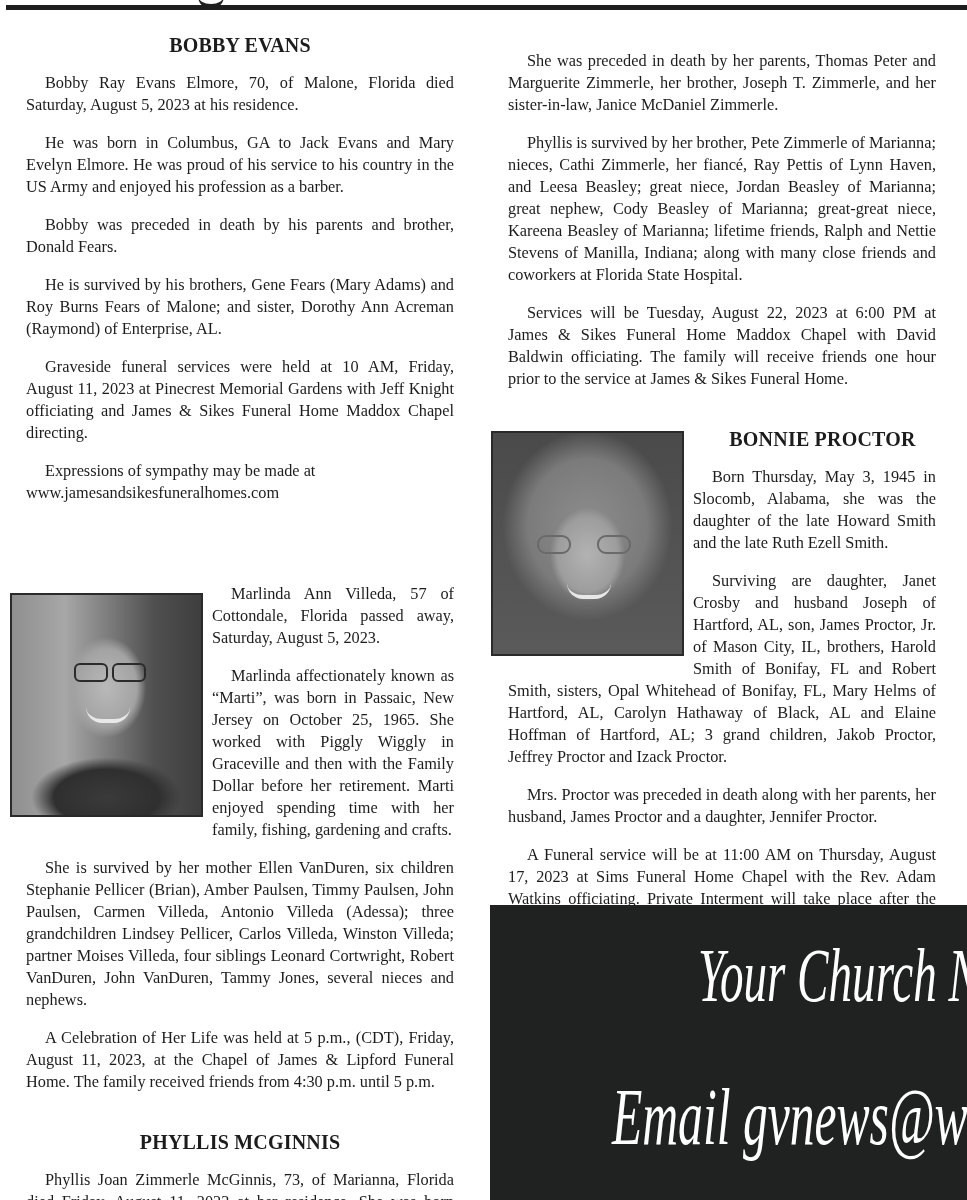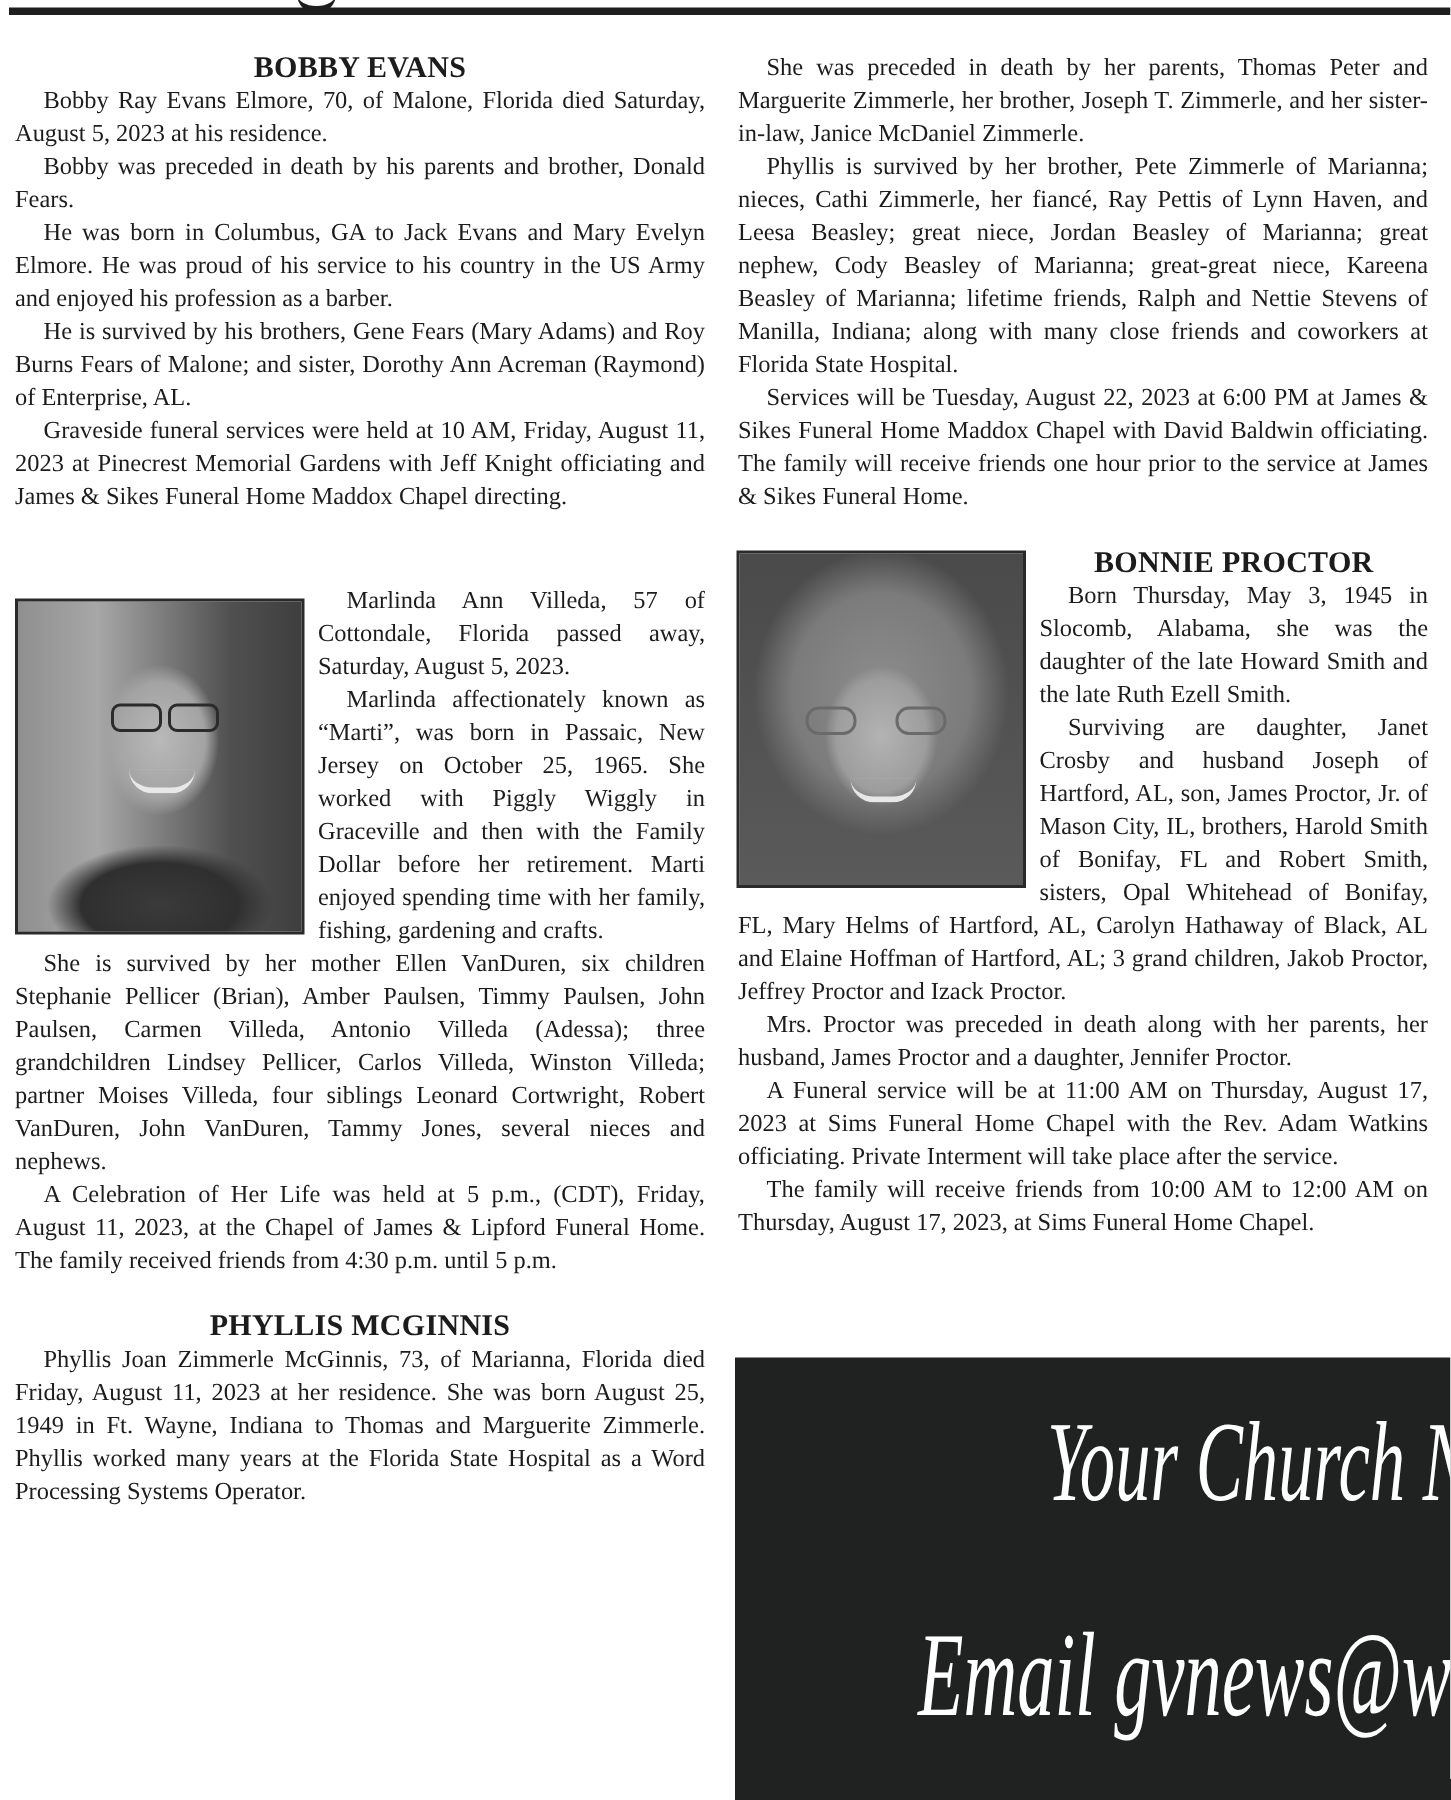--- a/index.html
+++ b/index.html
@@ -13,21 +13,21 @@
     position:absolute; left:198px; top:-6px; width:26px; height:10px;
     border-bottom:5px solid #1e1e1e; border-radius:0 0 14px 14px;
   }
   .col { position:absolute; font-size:16.3px; line-height:22px; text-align:justify; }
   .col-left { left:10px; top:34px; width:460px; }
   .col-right { left:492px; top:34px; width:460px; }
   .head {
     font-weight:bold; text-align:center; font-size:20px; line-height:22px;
     letter-spacing:0.2px;
   }
-  p { margin:0; text-indent:19px;font-family:Liberation Serif, serif; }
+  p { margin:16px; text-indent:19px;font-family:Liberation Serif, serif; }
   .gap { height:22px; }
   .photo {
     float:left; border:2px solid #2a2a2a; box-sizing:border-box; position:relative; overflow:hidden;
   }
   .photo-marti {
     width:193px; height:224px; margin:10px 9px 4px 0;
     background:
       radial-gradient(ellipse 55px 70px at 50% 42%, #b9b9b9 0%, #a3a3a3 55%, transparent 72%),
       radial-gradient(ellipse 75px 40px at 50% 92%, #3a3a3a 0%, #2f2f2f 70%, transparent 100%),
       linear-gradient(90deg, #8f8f8f 0%, #a7a7a7 28%, #505050 75%, #3e3e3e 100%);
@@ -62,24 +62,25 @@
 <body>
 
 <div class="topbar"></div>
 <div class="masthead-fragment"></div>
 
 <div class="col col-left">
 
   <section>
     <div class="head">BOBBY EVANS</div>
     <p>Bobby Ray Evans Elmore, 70, of Malone, Florida died Saturday, August 5, 2023 at his residence.</p>
+    <p>He was born in Columbus, GA to Jack Evans and Mary Evelyn Elmore. He was proud of his service to his country in the US Army and enjoyed his profession as a barber.</p>
     <p>Bobby was preceded in death by his parents and brother, Donald Fears.</p>
-    <p>He was born in Columbus, GA to Jack Evans and Mary Evelyn Elmore. He was proud of his service to his country in the US Army and enjoyed his profession as a barber.</p>
     <p>He is survived by his brothers, Gene Fears (Mary Adams) and Roy Burns Fears of Malone; and sister, Dorothy Ann Acreman (Raymond) of Enterprise, AL.</p>
     <p>Graveside funeral services were held at 10 AM, Friday, August 11, 2023 at Pinecrest Memorial Gardens with Jeff Knight officiating and James &amp; Sikes Funeral Home Maddox Chapel directing.</p>
+    <p style="text-align:left;">Expressions of sympathy may be made at www.jamesandsikesfuneralhomes.com</p>
   </section>
 
   <div style="height:47px;"></div>
 
   <section>
     <div class="photo photo-marti" title="Photo of Marlinda Villeda">
       <span class="glasses" style="left:62px; top:68px;"></span>
       <span class="glasses" style="left:100px; top:68px;"></span>
       <span class="smile" style="left:74px; top:112px;"></span>
     </div>

